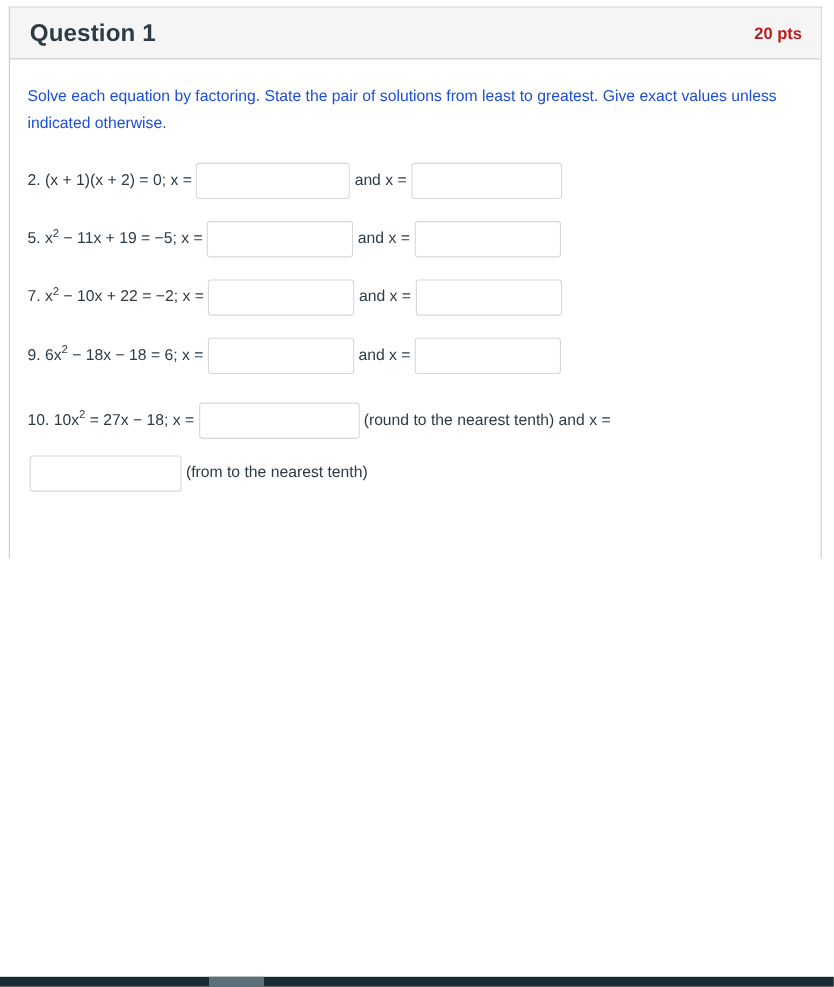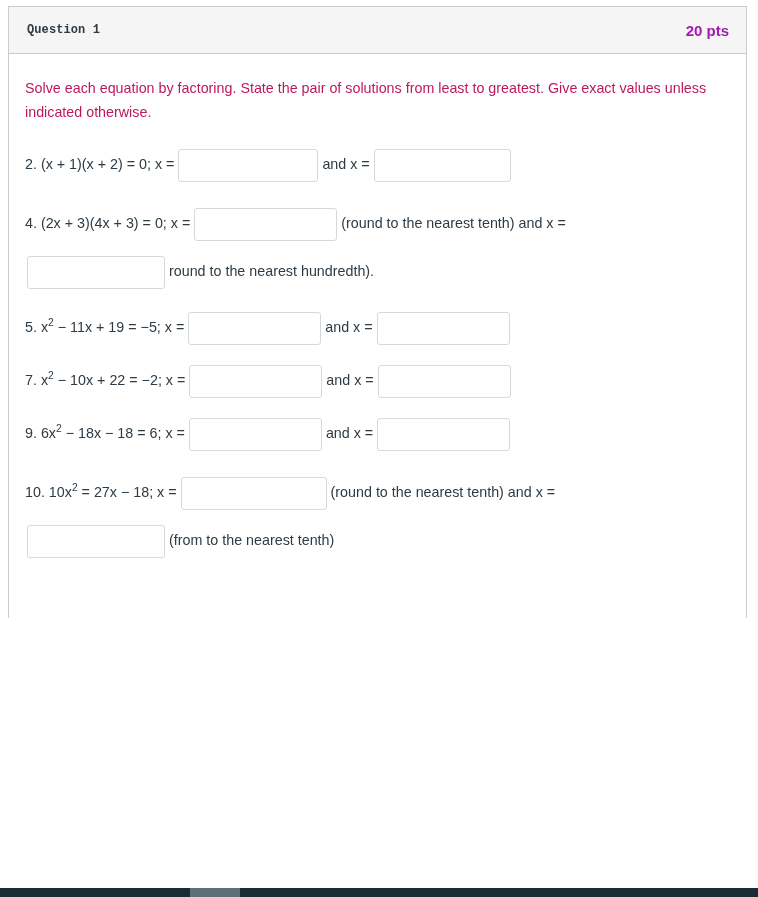--- a/index.html
+++ b/index.html
@@ -31,41 +31,40 @@
     background: #f5f5f5;
     border-bottom: 1px solid #c7cdd1;
     height: 47px;
     display: flex;
     align-items: center;
     justify-content: space-between;
     padding: 0 17px 0 18px;
     box-sizing: border-box;
   }
   .question-title {
-    font-size: 12px;
+    font-size: 22px;
     font-weight: bold;
     color: #2d3b45;
     letter-spacing: 0.1px;
-    font-family: Liberation Mono, monospace;
   }
   .question-points {
     font-size: 15px;
     font-weight: bold;
-    color: #a21caf;
+    color: #b91c1c;
   }
 
   .question-body {
     padding: 22px 18px 40px 16px;
     box-sizing: border-box;
   }
 
   .instructions {
     font-size: 14.3px;
     line-height: 24px;
-    color: #be185d;
+    color: #1d4ed8;
     max-width: 705px;
     margin: 0 0 22px 0;
   }
 
   .q-item {
     font-size: 14.3px;
     line-height: 36px;
     color: #2d3b45;
     margin-bottom: 17px;
   }
@@ -136,23 +135,20 @@
   <div class="question-body">
 
     <p class="instructions">Solve each equation by factoring. State the pair of solutions from least to greatest. Give exact values unless indicated otherwise.</p>
 
 
     <div class="q-item">
       <span class="q-text">2. (x + 1)(x + 2) = 0; x =</span><input class="blank w140" type="text" value="" style=""><span class="q-text">and x =</span><input class="blank w137" type="text" value="" style="">
     </div>
 
 
-    <div class="q-item wrapped">
-      <span class="q-text">4. (2x + 3)(4x + 3) = 0; x =</span><input class="blank w143" type="text" value="" style=""><span class="q-text">(round to the nearest tenth) and x =</span><br><input class="blank w138 lead" type="text" value="" style=""><span class="q-text">round to the nearest hundredth).</span>
-    </div>
 
     <div class="q-item">
       <span class="q-text">5. x<sup>2</sup> − 11x + 19 = −5; x =</span><input class="blank w133" type="text" value="" style=""><span class="q-text">and x =</span><input class="blank w133" type="text" value="" style="">
     </div>
 
 
     <div class="q-item">
       <span class="q-text">7. x<sup>2</sup> − 10x + 22 = −2; x =</span><input class="blank w133" type="text" value="" style=""><span class="q-text">and x =</span><input class="blank w133" type="text" value="" style="">
     </div>
 

